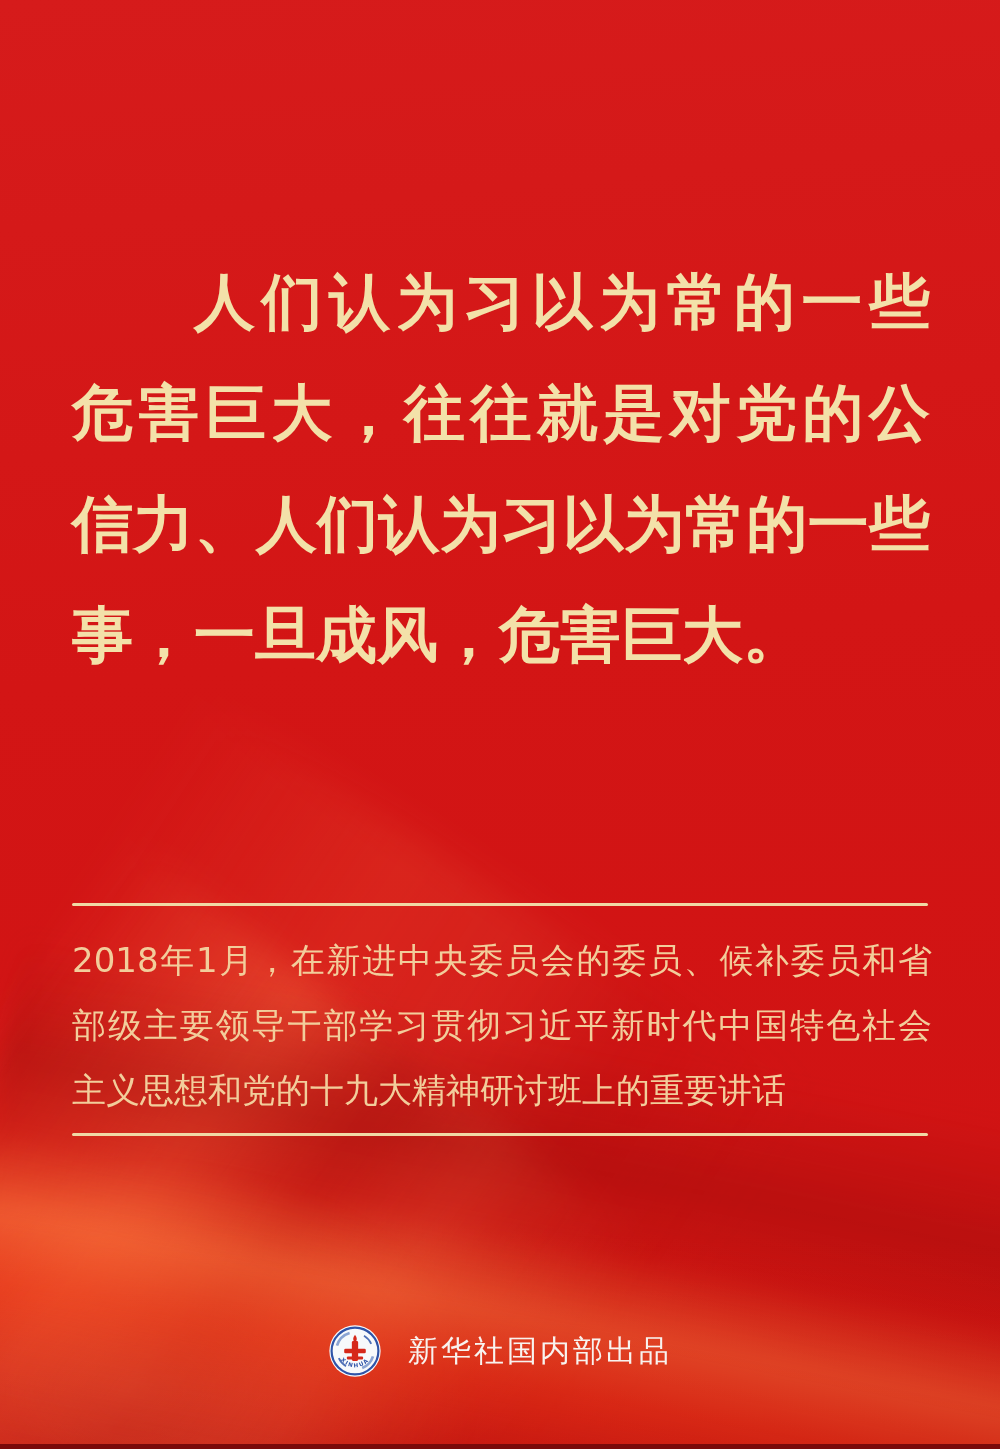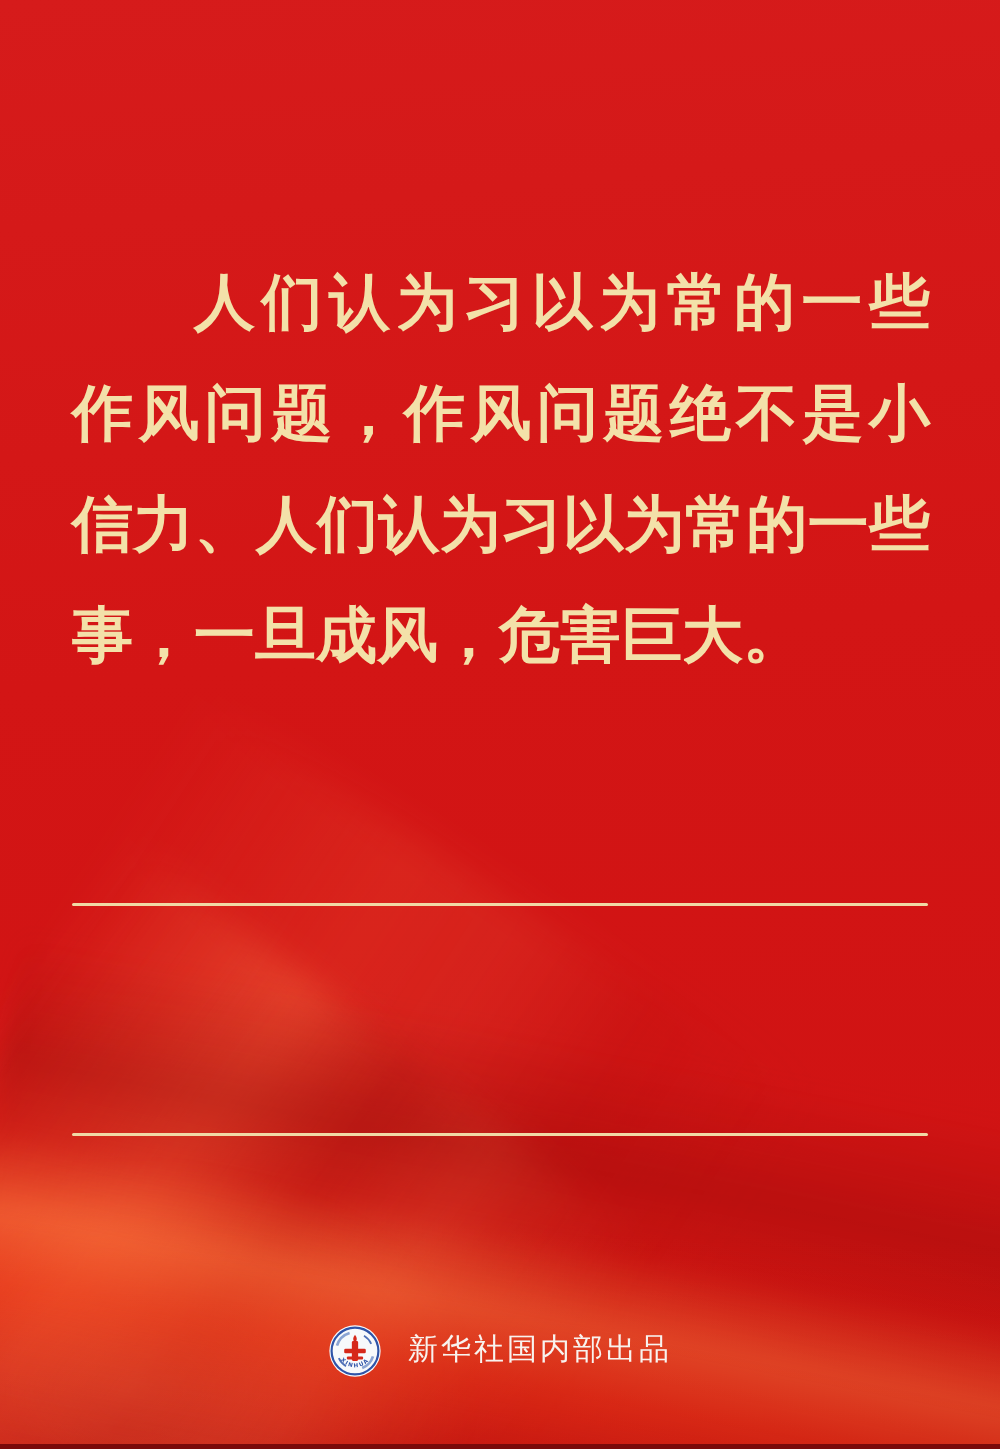--- a/index.html
+++ b/index.html
@@ -130,47 +130,52 @@
     position: absolute;
     left: 0; top: 1324px; width: 1000px;
     display: flex;
     justify-content: center;
     align-items: center;
     gap: 26px;
   }
   .logo { width: 54px; height: 54px; flex: 0 0 auto; }
   .publisher {
     color: #f8f3ef;
-    font-family: Liberation Mono, monospace;
+    font-family: Liberation Sans, sans-serif;
     font-size: 30px;
     font-weight: 400;
     letter-spacing: 3px;
     line-height: 54px;
   }
 </style>
 </head>
 <body>
 
 <div class="poster">
 
   <div class="silk silk-sweep-mid"></div>
   <div class="silk silk-ribbon-left"></div>
   <div class="silk silk-glow-bottom-left"></div>
   <div class="silk silk-fold-right"></div>
   <div class="silk silk-shade-bottom"></div>
 
   <div class="quote-block">
     <div class="quote-line indent">人们认为习以为常的一些</div>
-    <div class="quote-line">作风问题，作风问题绝不是小</div>
+    <div class="quote-line">危害巨大，往往就是对党的公</div>
     <div class="quote-line">信力、人们认为习以为常的一些</div>
     <div class="quote-line last">事，一旦成风，危害巨大。</div>
   </div>
 
   <div class="divider divider-top"></div>
 
+  <div class="citation-block">
+    <div class="citation-line">2018年1月，在新进中央委员会的委员、候补委员和省</div>
+    <div class="citation-line">部级主要领导干部学习贯彻习近平新时代中国特色社会</div>
+    <div class="citation-line last">主义思想和党的十九大精神研讨班上的重要讲话</div>
+  </div>
 
   <div class="divider divider-bottom"></div>
 
   <div class="footer">
     <svg class="logo" viewBox="0 0 60 60" aria-hidden="true">
       <circle cx="30" cy="30" r="28.5" fill="#f7f9fb"></circle>
       <circle cx="30" cy="30" r="26" fill="none" stroke="#2f54a8" stroke-width="2.4"></circle>
 
       <path d="M10 24 A 21 21 0 0 1 24 10" fill="none" stroke="#6f8ec9" stroke-width="3" opacity="0.8"></path>
       <path d="M50 36 A 21 21 0 0 1 38 49" fill="none" stroke="#6f8ec9" stroke-width="3" opacity="0.8"></path>

